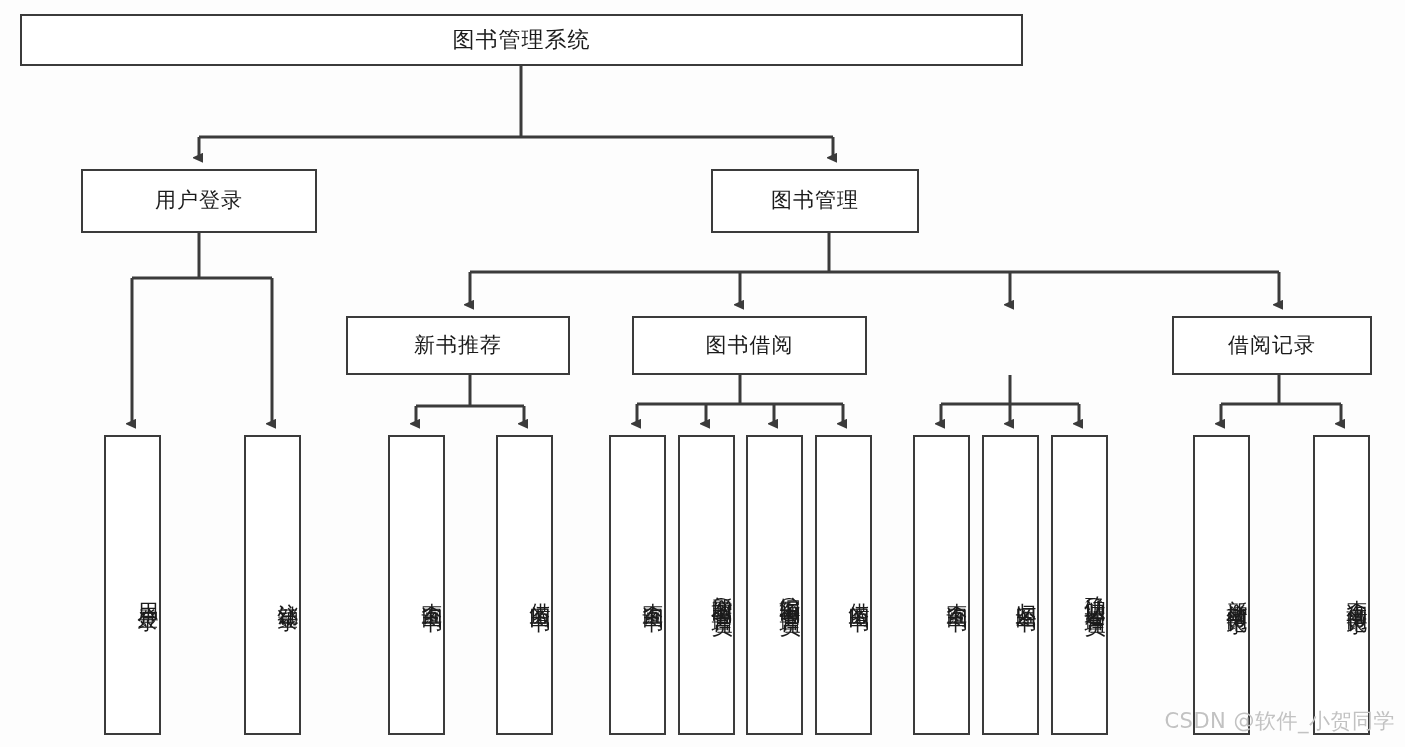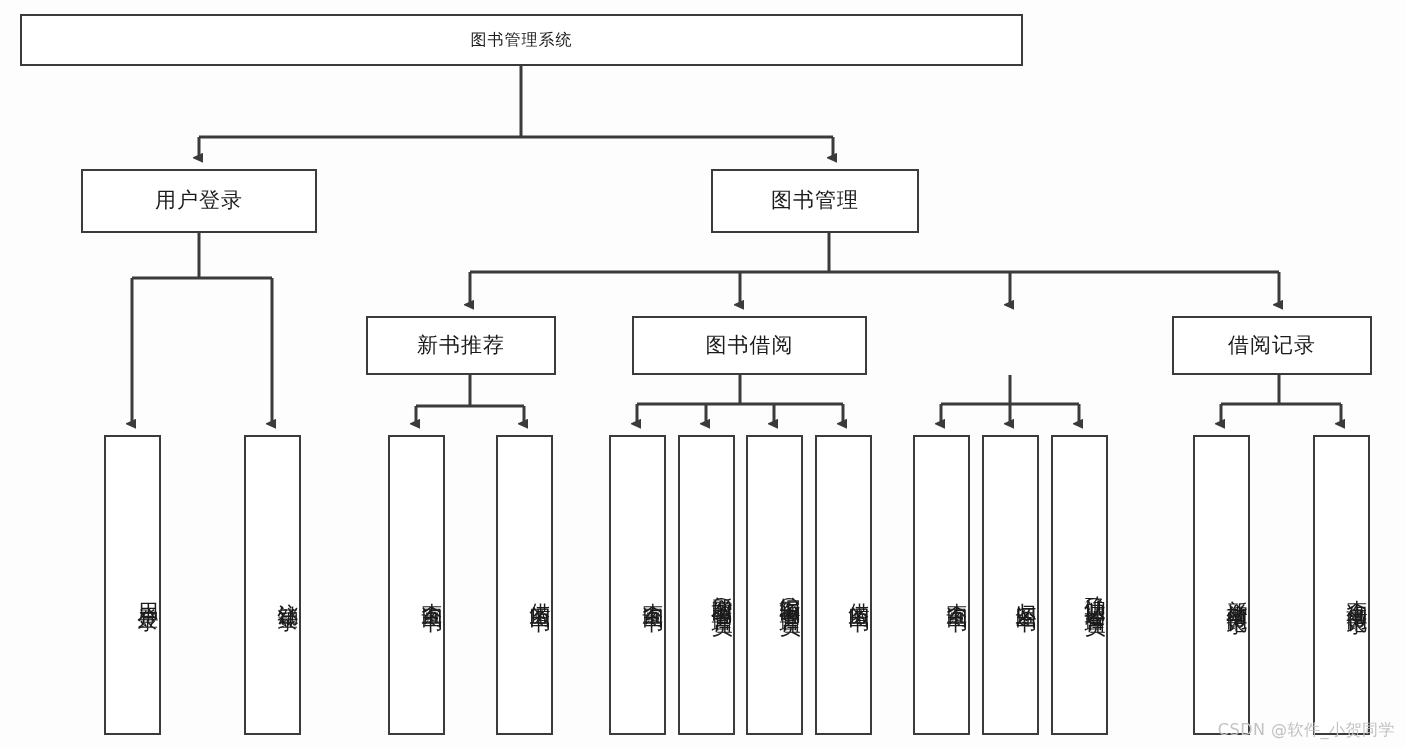--- a/index.html
+++ b/index.html
@@ -34,42 +34,42 @@
     justify-content: center;
     color: #1b1b1b;
     z-index: 2;
   }
   .node.horiz {
     font-size: 21px;
     letter-spacing: 1px;
     line-height: 1.2;
   }
   .node.root {
-    font-size: 16px;
+    font-size: 22px;
   }
   .node.vert {
     writing-mode: vertical-rl;
     text-orientation: upright;
     font-size: 21px;
     letter-spacing: 3px;
     line-height: 1.05;
     align-items: flex-start;
     justify-content: center;
     padding-top: 14px;
     white-space: nowrap;
   }
   .node.vert .vlabel {
     writing-mode: vertical-rl;
     text-orientation: upright;
   }
   .watermark {
     position: absolute;
     right: 10px;
-    bottom: 6px;
-    font-size: 16px;
+    bottom: 12px;
+    font-size: 21px;
     color: #c2c2c2;
     letter-spacing: 0.5px;
     z-index: 3;
     white-space: nowrap;
   }
 </style>
 </head>
 <body>
 
 <div id="canvas">
@@ -129,21 +129,21 @@
   </div>
 
   <div class="node horiz" style="left:81px; top:169px; width:236px; height:64px;">
     <span>用户登录</span>
   </div>
 
   <div class="node horiz" style="left:711px; top:169px; width:208px; height:64px;">
     <span>图书管理</span>
   </div>
 
-  <div class="node horiz" style="left:366px; top:316px; width:190px; height:59px;">
+  <div class="node horiz" style="left:346px; top:316px; width:224px; height:59px;">
     <span>新书推荐</span>
   </div>
 
   <div class="node horiz" style="left:632px; top:316px; width:235px; height:59px;">
     <span>图书借阅</span>
   </div>
 
 
   <div class="node horiz" style="left:1172px; top:316px; width:200px; height:59px;">
     <span>借阅记录</span>

